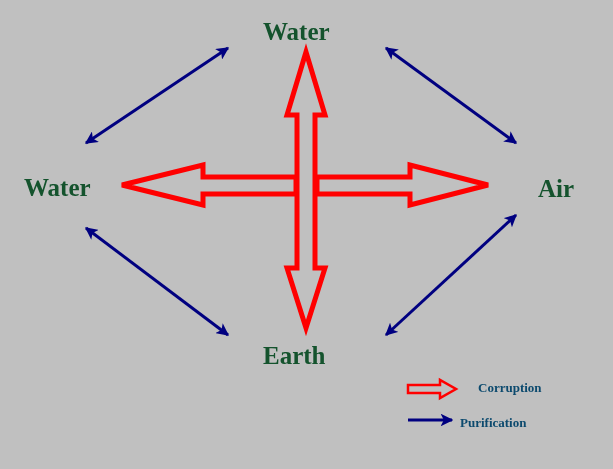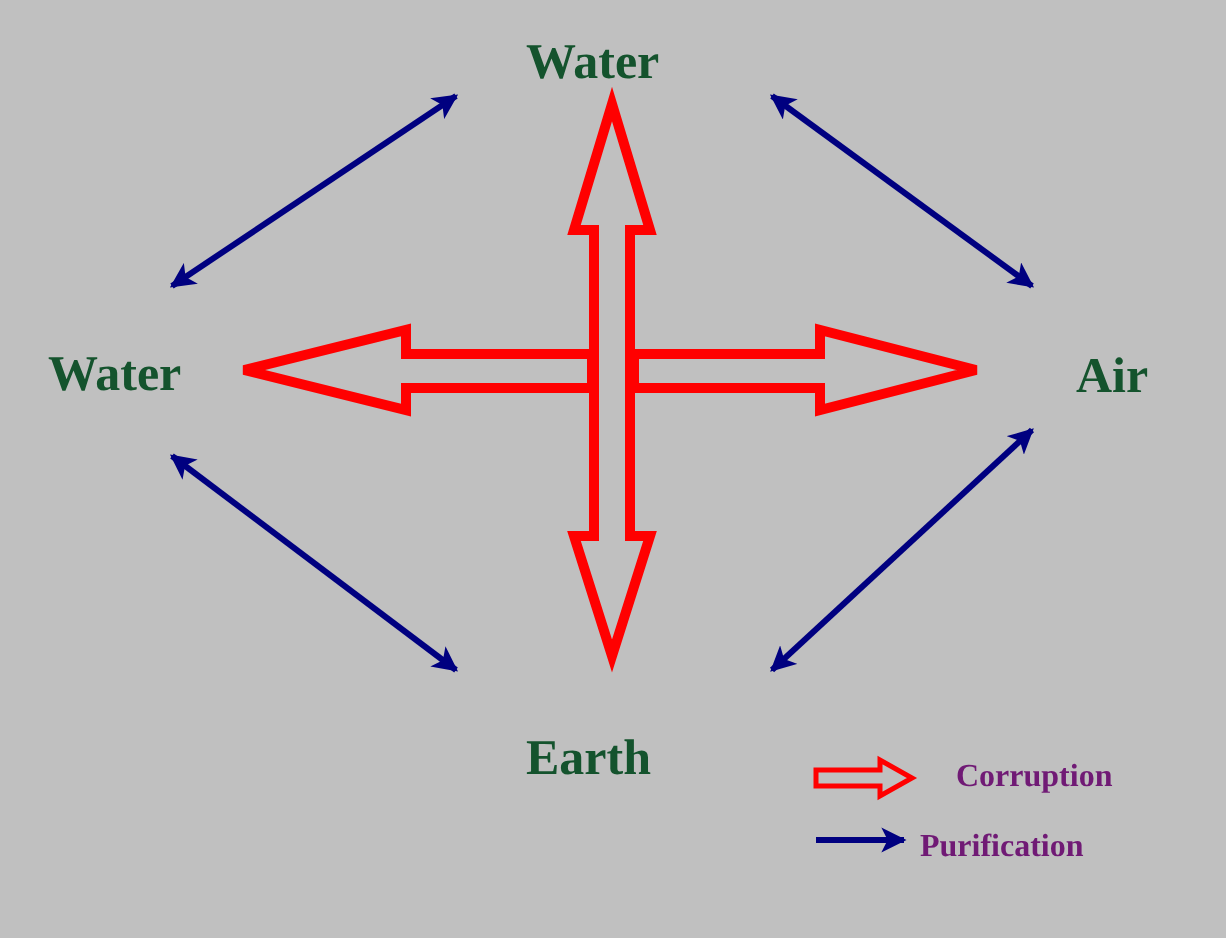--- a/index.html
+++ b/index.html
@@ -15,22 +15,22 @@
       position: absolute;
       font-weight: bold;
       color: #14532d;
       font-size: 25px;
       line-height: 1;
       white-space: nowrap;
     }
     .legend-label {
       position: absolute;
       font-weight: bold;
-      color: #701a75;
-      font-size: 16px;
+      color: #0c4a6e;
+      font-size: 13px;
       line-height: 1;
       white-space: nowrap;
     }
   </style>
 </head>
 <body>
 
 <svg id="diagram" width="613" height="469" viewBox="0 0 613 469">
   <defs>
     <marker id="bluehead" viewBox="0 0 10 10" refX="9" refY="5" markerWidth="4.2" markerHeight="4.2" orient="auto-start-reverse" markerUnits="strokeWidth">
@@ -53,16 +53,16 @@
 
   <g>
     <polygon points="408,385 440,385 440,380 456,389 440,398 440,393 408,393" fill="none" stroke="#ff0000" stroke-width="2.5"></polygon>
   </g>
   <line x1="408" y1="420" x2="452" y2="420" stroke="#000080" stroke-width="3" marker-end="url(#bluehead)"></line>
 </svg>
 
 <div class="label" style="left:263px; top:19px;">Water</div>
 <div class="label" style="left:24px; top:175px;">Water</div>
 <div class="label" style="left:538px; top:176px;">Air</div>
-<div class="label" style="left:263px; top:343px;margin-top:24px;">Earth</div>
+<div class="label" style="left:263px; top:343px;">Earth</div>
 
 <div class="legend-label" style="left:478px; top:381px;">Corruption</div>
 <div class="legend-label" style="left:460px; top:416px;">Purification</div>
 
 </body></html>

